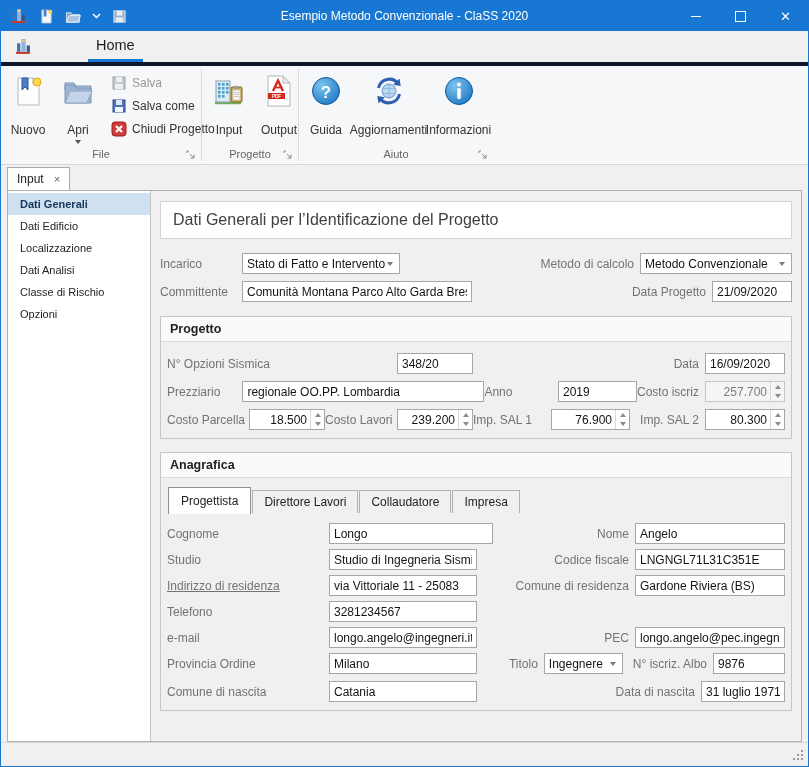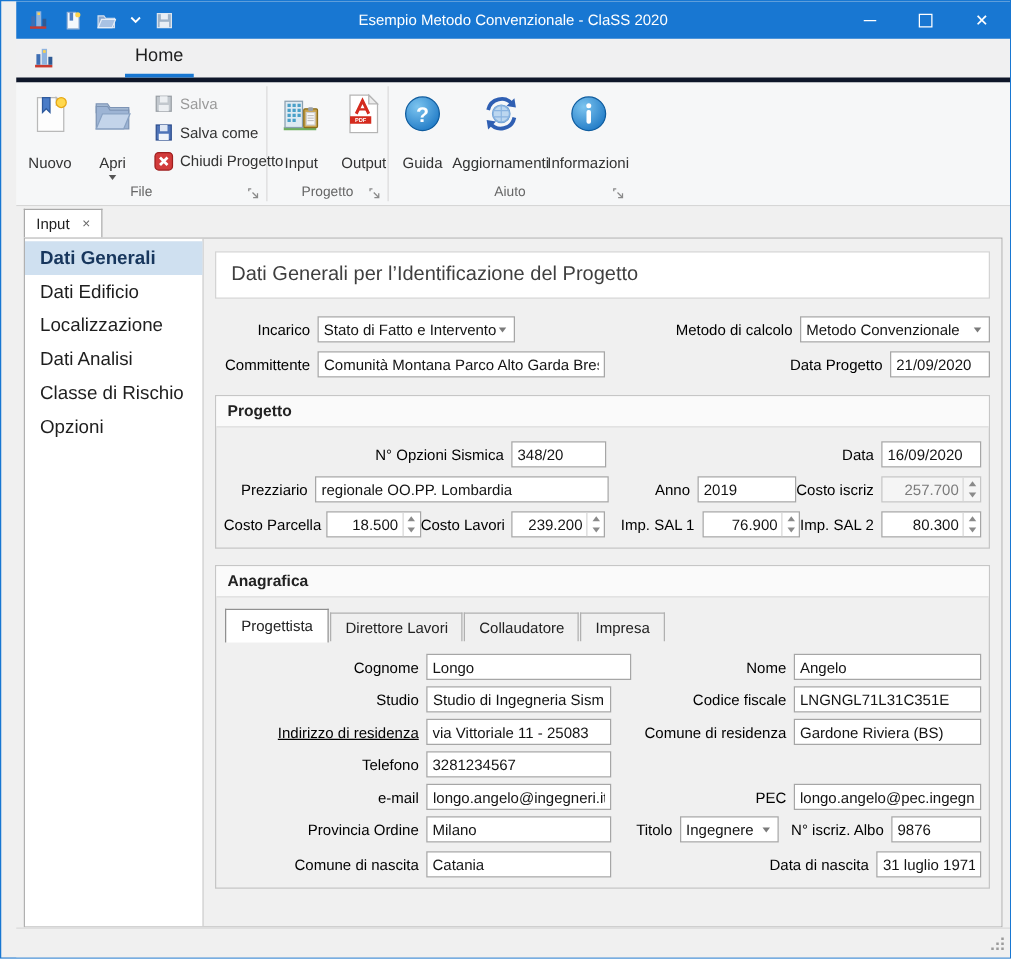--- a/index.html
+++ b/index.html
@@ -1,16 +1,16 @@
 <!DOCTYPE html>
 <html><head>
 <meta charset="utf-8">
 <style>
   html,body{margin:0;padding:0;background:#fff;font-family:"Liberation Sans",sans-serif;}
-  .window{width:809px;height:767px;box-sizing:border-box;border:1px solid #1877d2;background:#f0f0f0;display:flex;flex-direction:column;overflow:hidden;padding-left:12px;}
+  .window{width:809px;height:767px;box-sizing:border-box;border:1px solid #1877d2;background:#f0f0f0;display:flex;flex-direction:column;overflow:hidden;}
 
   
   .titlebar{flex:0 0 30px;background:#1877d2;position:relative;display:flex;align-items:center;color:#fff;}
   .qat{display:flex;align-items:center;gap:9px;padding-left:9px;z-index:2;}
   .qat .qbtn{display:flex;align-items:center;justify-content:center;width:18px;height:18px;}
   .qat .chev{width:10px;}
   .tb-title{position:absolute;left:0;right:0;text-align:center;font-size:12px;color:#fff;}
   .winbtns{margin-left:auto;display:flex;z-index:2;height:100%;}
   .winbtn{width:45px;height:100%;display:flex;align-items:center;justify-content:center;color:#fff;font-size:13px;}
   .maxbox{width:9px;height:9px;border:1px solid #fff;display:inline-block;}
@@ -38,28 +38,28 @@
   .smallbtn .sicon{width:16px;height:16px;line-height:0;}
 
   
   .doctabrow{flex:0 0 25px;background:#f0f0f0;display:flex;align-items:stretch;padding-left:6px;}
   .doctab{background:#fff;border:1px solid #a9a9a9;border-bottom:none;display:flex;align-items:center;gap:10px;padding:0 9px;font-size:12px;color:#222;margin-top:2px;}
   .doctab .closex{color:#666;font-size:11px;}
 
   
   .doc{flex:1;margin:0 6px;border:1px solid #b0b0b0;background:#fff;display:flex;min-height:0;}
   .sidebar{flex:0 0 142px;background:#fff;border-right:1px solid #c3c3c3;padding-top:2px;}
-  .sbitem{padding:5px 4px 5px 12px;font-size:15px;color:#1e1e1e;}
+  .sbitem{padding:5px 4px 5px 12px;font-size:11px;color:#1e1e1e;}
   .sbitem.selected{background:#cfe0f0;font-weight:bold;color:#17365d;}
   .main{flex:1;background:#f0f0f0;padding:10px 9px 0 9px;overflow:hidden;box-sizing:border-box;}
 
   .headingbox{background:#fff;border:1px solid #d4d4d4;padding:9px 12px;font-size:16px;color:#3f3f3f;margin-bottom:14px;}
 
   .frow{display:flex;align-items:center;margin-bottom:7px;font-size:12px;color:#3a3a3a;}
-  .flabel{text-align:right;margin-right:6px;white-space:nowrap;color:#000000;}
+  .flabel{text-align:left;margin-right:6px;white-space:nowrap;color:#737373;}
   .rgrp{margin-left:auto;display:flex;align-items:center;}
 
   .tbox{border:1px solid #a6a6a6;background:#fff;height:21px;box-sizing:border-box;font-size:12px;font-family:inherit;padding:0 4px;color:#141414;outline:none;}
   .combo{border:1px solid #a6a6a6;background:#fff;height:21px;box-sizing:border-box;display:flex;align-items:center;font-size:12px;padding:0 6px 0 4px;color:#141414;}
   .combo .ctext{white-space:nowrap;overflow:hidden;}
   .combo .carrow{margin-left:auto;width:0;height:0;border-left:3.5px solid transparent;border-right:3.5px solid transparent;border-top:4px solid #7a7a7a;}
   .spin{display:flex;align-items:stretch;border:1px solid #a6a6a6;background:#fff;height:21px;box-sizing:border-box;}
   .spin input{border:none;outline:none;text-align:right;width:100%;font-size:12px;font-family:inherit;padding:0 3px;color:#141414;background:transparent;min-width:0;}
   .spinbtns{flex:0 0 13px;display:flex;flex-direction:column;border-left:1px solid #d8d8d8;}
   .sb{flex:1;display:flex;align-items:center;justify-content:center;}

